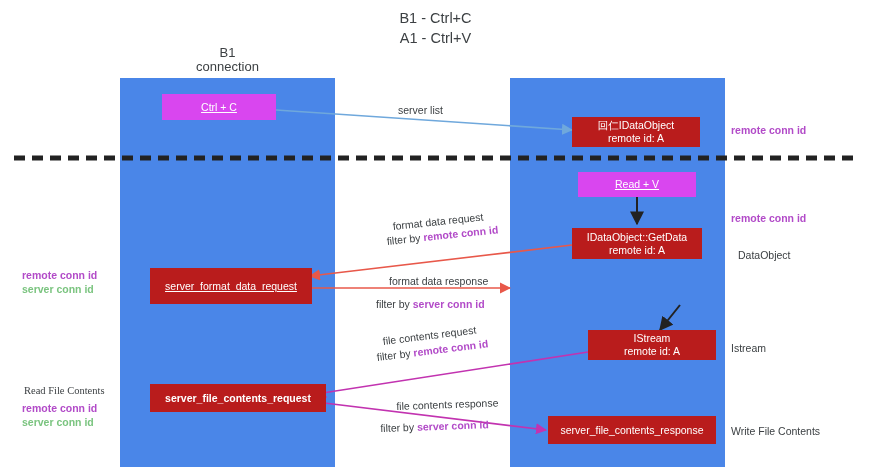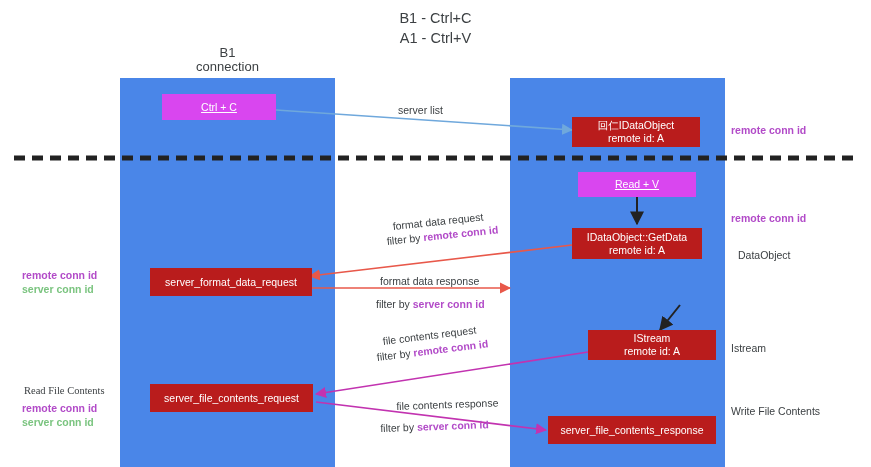--- a/index.html
+++ b/index.html
@@ -145,49 +145,49 @@
   <div class="node green" style="left:162px; top:94px; width:114px; height:26px;">Ctrl + C</div>
 
   <div class="node orange" style="left:572px; top:117px; width:128px; height:30px;">回仁IDataObject
 remote id: A</div>
 
   <div class="node green" style="left:578px; top:172px; width:118px; height:25px;">Read + V</div>
 
   <div class="node orange" style="left:572px; top:228px; width:130px; height:31px;">IDataObject::GetData
 remote id: A</div>
 
-  <div class="node orange" style="left:150px; top:268px; width:162px; height:28px;">server_format_data_request</div>
+  <div class="node orange" style="left:150px; top:268px; width:162px; height:36px;text-decoration:underline;">server_format_data_request</div>
 
 
   <div class="node orange" style="left:588px; top:330px; width:128px; height:30px;">IStream
 remote id: A</div>
 
-  <div class="node orange" style="left:150px; top:384px; width:163px; height:28px;">server_file_contents_request</div>
+  <div class="node orange" style="left:150px; top:384px; width:176px; height:28px;font-weight:bold;">server_file_contents_request</div>
 
   <div class="node orange" style="left:548px; top:416px; width:168px; height:28px;">server_file_contents_response</div>
 
   <div class="edge-label" style="left:398px; top:103px;">server list</div>
 
   <div class="edge-label" style="left:392px; top:219px; transform: rotate(-6deg); transform-origin: left top;">format data request</div>
   <div class="edge-label" style="left:386px; top:234px; transform: rotate(-6deg); transform-origin: left top;"><span>filter by </span><span class="hl-purple">remote conn id</span></div>
 
-  <div class="edge-label" style="left:380px; top:274px;">format data response</div>
+  <div class="edge-label" style="left:389px; top:274px;">format data response</div>
   <div class="edge-label" style="left:376px; top:297px;"><span>filter by </span><span class="hl-purple">server conn id</span></div>
 
   <div class="edge-label" style="left:382px; top:334px; transform: rotate(-7deg); transform-origin: left top;">file contents request</div>
   <div class="edge-label" style="left:376px; top:350px; transform: rotate(-7deg); transform-origin: left top;"><span>filter by </span><span class="hl-purple">remote conn id</span></div>
 
   <div class="edge-label" style="left:396px; top:399px; transform: rotate(-2deg); transform-origin: left top;">file contents response</div>
   <div class="edge-label" style="left:380px; top:421px; transform: rotate(-2deg); transform-origin: left top;"><span>filter by </span><span class="hl-magenta">server conn id</span></div>
 
   <div class="ann purple" style="left:731px; top:123px;">remote conn id</div>
   <div class="ann purple" style="left:731px; top:211px;">remote conn id</div>
   <div class="ann dark" style="left:731px; top:248px;margin-left:7px;">DataObject</div>
   <div class="ann dark" style="left:731px; top:341px;">Istream</div>
-  <div class="ann dark" style="left:731px; top:404px;">Write File Contents</div>
+  <div class="ann dark" style="left:731px; top:424px;">Write File Contents</div>
 
   <div class="multi" style="left:22px; top:268px;">
     <span class="l-purple">remote conn id</span>
     <span class="l-green">server conn id</span>
   </div>
 
   <div class="ann dark" style="left:24px; top:384px;font-family:Liberation Serif, serif;">Read File Contents</div>
 
   <div class="multi" style="left:22px; top:401px;">
     <span class="l-purple">remote conn id</span>

